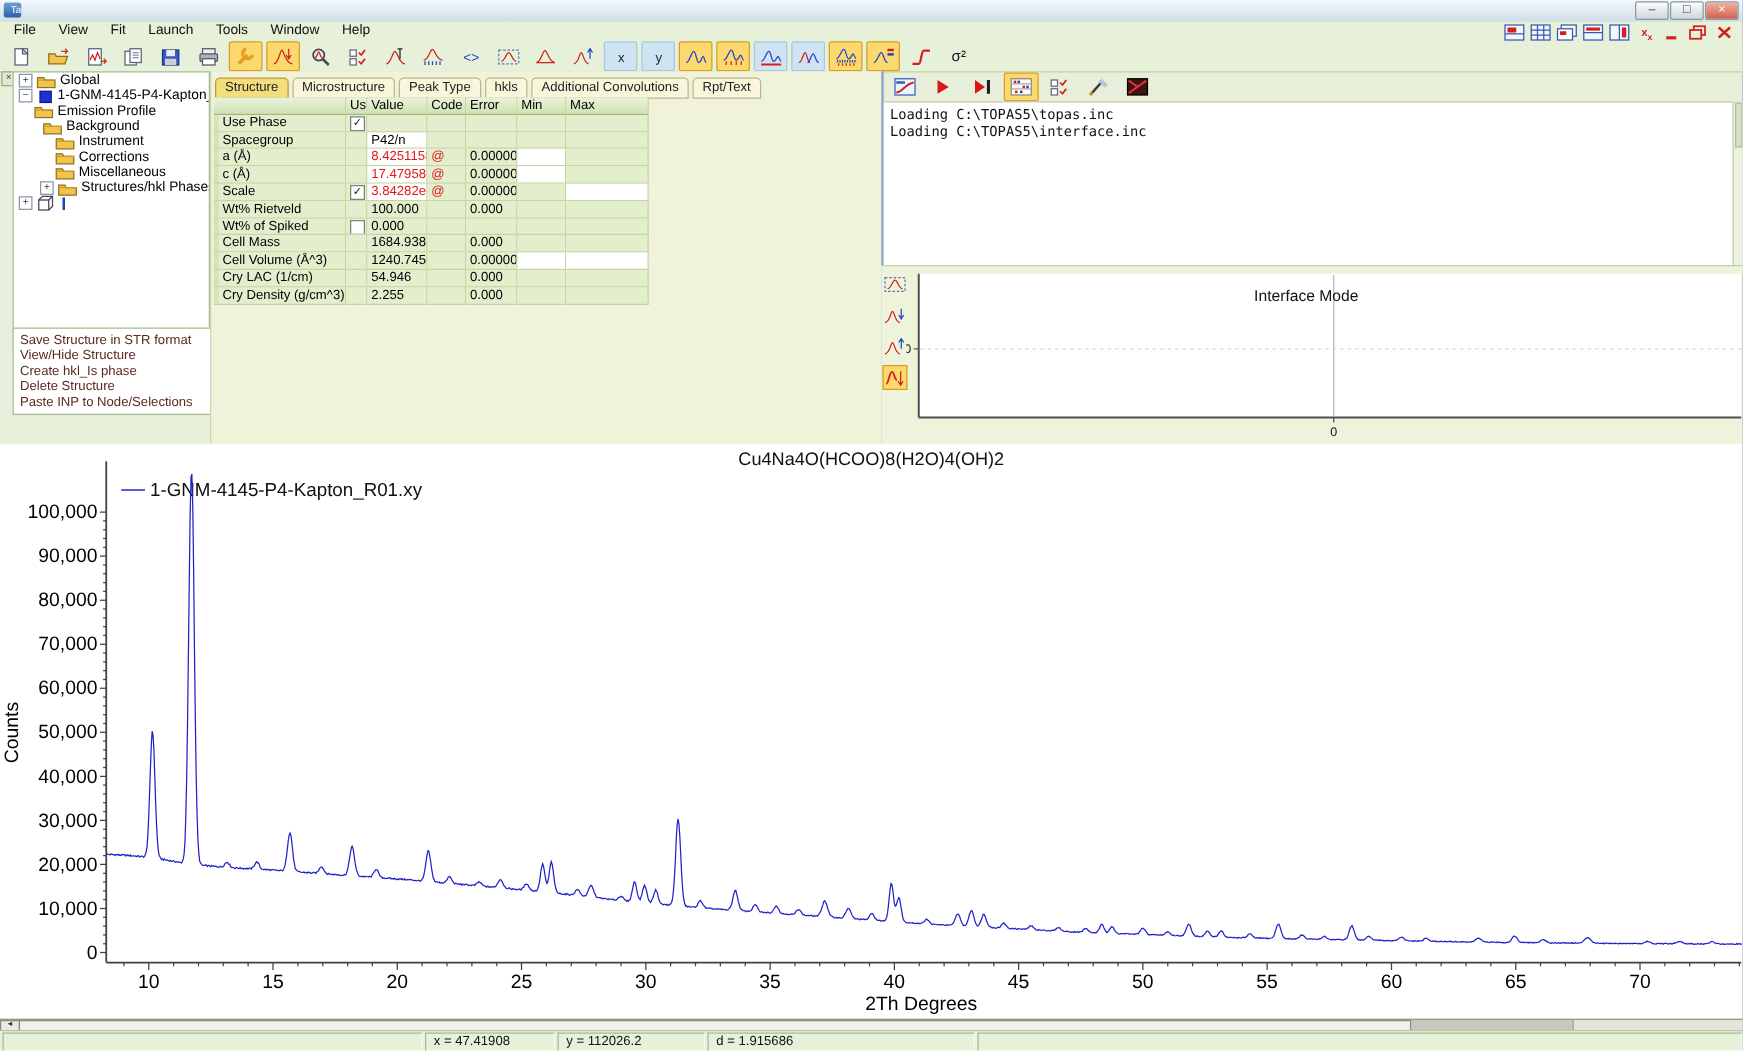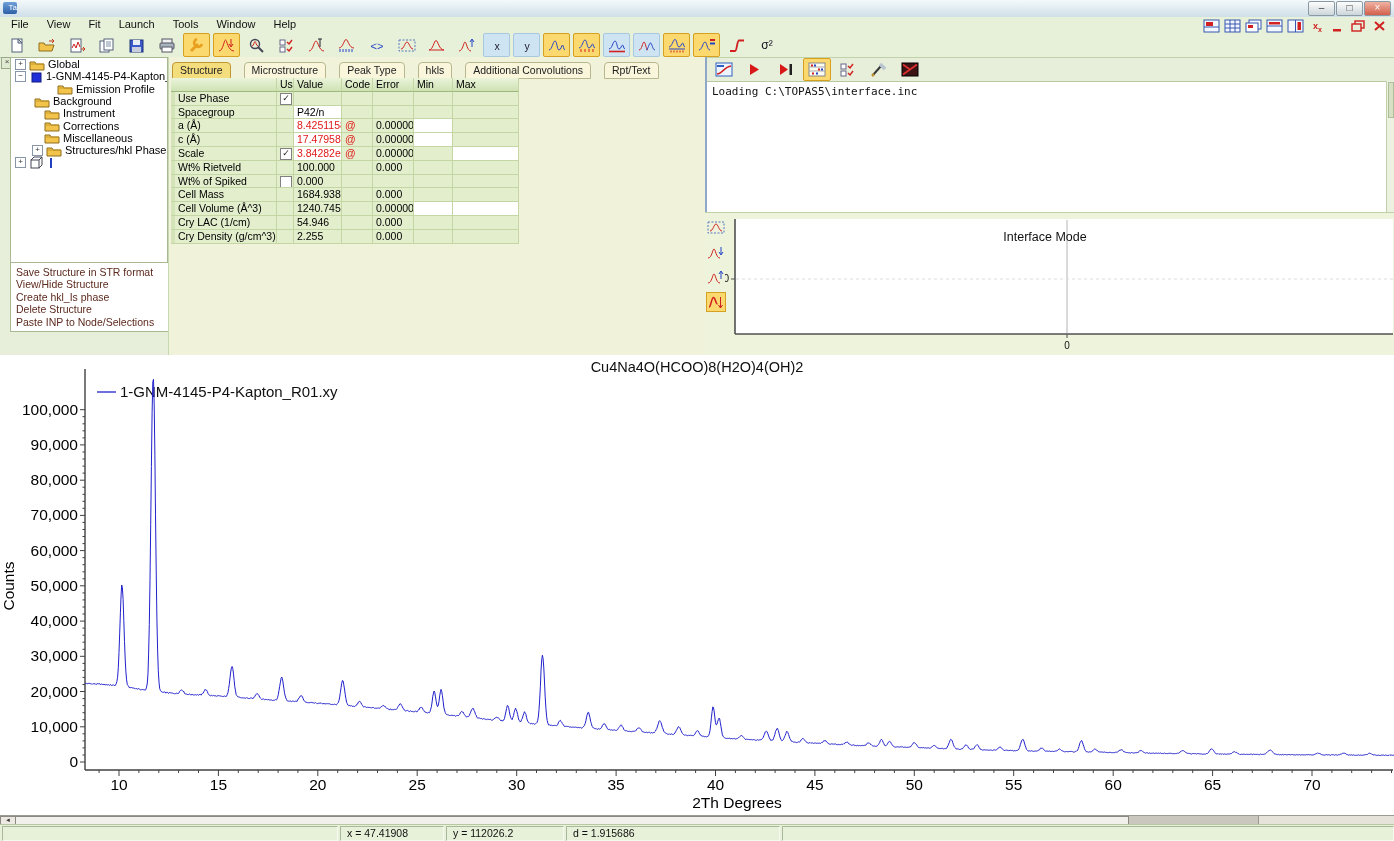--- a/index.html
+++ b/index.html
@@ -37,21 +37,21 @@
   .toggle{width:9px;height:9px;border:1px solid #8896a8;background:#fff;font-size:8px;line-height:7px;
     text-align:center;color:#333;margin-right:3px;flex:0 0 auto}
   .tree-label{margin-left:3px;color:#000}
   .textcursor{width:1.5px;height:10px;background:#2040c0;margin-left:3px}
   .left-cmds{position:absolute;left:10px;top:262px;width:156px;height:65px;background:#fff;
     border:1px solid #a8b890;font-size:10.5px;color:#5c2a1e;padding:3px 0 0 5px;line-height:12.4px}
   
   .center-panel{position:absolute;left:168px;top:57px;width:537px;height:298px;background:#f0f3da;
     border-left:1px solid #c8d8b0}
   .tabs{position:absolute;left:3px;top:3px;height:17px;white-space:nowrap}
-  .tab{display:inline-block;margin-right:13px;padding:1px 7px 2px 7px;font-size:10.5px;
+  .tab{display:inline-block;margin-right:3px;padding:1px 7px 2px 7px;font-size:10.5px;
     border:1px solid #b8b890;border-radius:4px 4px 0 0;background:#f9f6dc;color:#222}
   .tab.active{background:#f4dd7d;border-color:#c09830}
   .grid{position:absolute;left:2px;top:21px;font-size:10.5px}
   .grow{display:grid;grid-template-columns:4px 102px 17px 48px 31px 41px 39px 66px;height:13.8px}
   .gcell{border-right:1px solid #c3d6a4;border-bottom:1px solid #c3d6a4;background:#e3eecd;
     padding:0 3px;line-height:13.5px;overflow:hidden;white-space:nowrap;color:#000}
   .ghead .gcell{background:linear-gradient(#eaf4da,#cfe2b4);border-bottom:1px solid #9cb87c}
   .grhead{background:#d4e4b8}
   .wcell{background:#fff}
   .redtx{color:#e01818}
@@ -330,21 +330,21 @@
    </div>
     <div class="tree-row" style="padding-left:4px">
    <span class="toggle">−</span>
       <span style="display:flex">
         <svg width="14" height="13" viewBox="0 0 14 13">
           <rect x="3" y="3" width="9" height="9" fill="#2030d8" stroke="#101880"></rect>
         </svg>
       </span>
    <span class="tree-label">1-GNM-4145-P4-Kapton_R01.xy</span>
    </div>
-    <div class="tree-row" style="padding-left:34px">
+    <div class="tree-row" style="padding-left:4px">
    <span style="width:12px;flex:0 0 auto"></span>
       <span style="display:flex">
         <svg width="16" height="13" viewBox="0 0 16 13">
           <path d="M1,4 L6,4 L7,6 L15,6 L15,12 L1,12 Z" fill="#f2c44c" stroke="#8f6f1f"></path>
           <path d="M1,6 L15,6" stroke="#c89b2a"></path>
         </svg>
       </span>
    <span class="tree-label">Emission Profile</span>
    </div>
     <div class="tree-row" style="padding-left:11px">
@@ -596,20 +596,21 @@
       </svg>
     </div>
     <div class="rbtn">
       <svg width="18" height="15" viewBox="0 0 18 15">
         <rect x="1" y="1" width="16" height="13" fill="#3c1414" stroke="#000"></rect>
         <path d="M2,12.5 L16,2.5 M2,2.5 L9,7.5" stroke="#e03030" stroke-width="1.6"></path>
       </svg>
     </div>
   </div>
 <div class="log" id="log">
+    <div>Loading C:\TOPAS5\topas.inc</div>
     <div>Loading C:\TOPAS5\interface.inc</div>
   </div>
 <div class="rscroll">
     <div class="thumb"></div>
   </div>
 
 <div class="mini-wrap">
   <div class="mini-icons" id="miniicons">
       <div class="mbtn">
         <svg width="18" height="15" viewBox="0 0 18 15">

